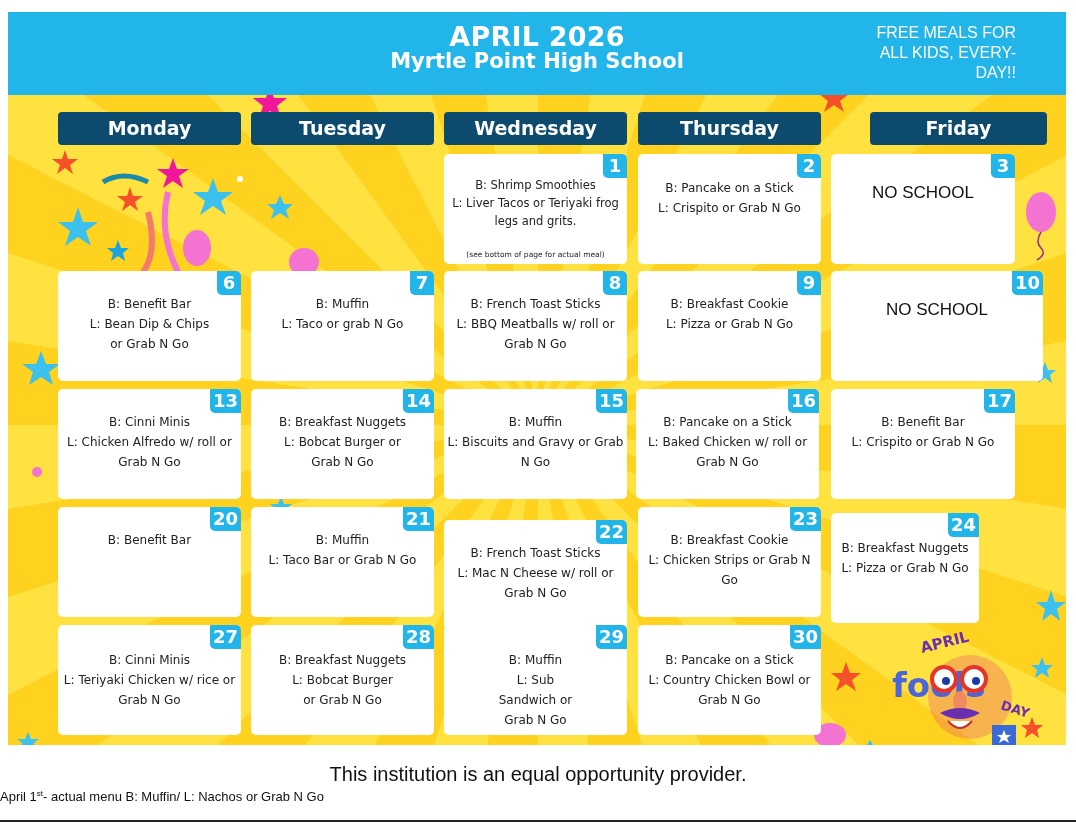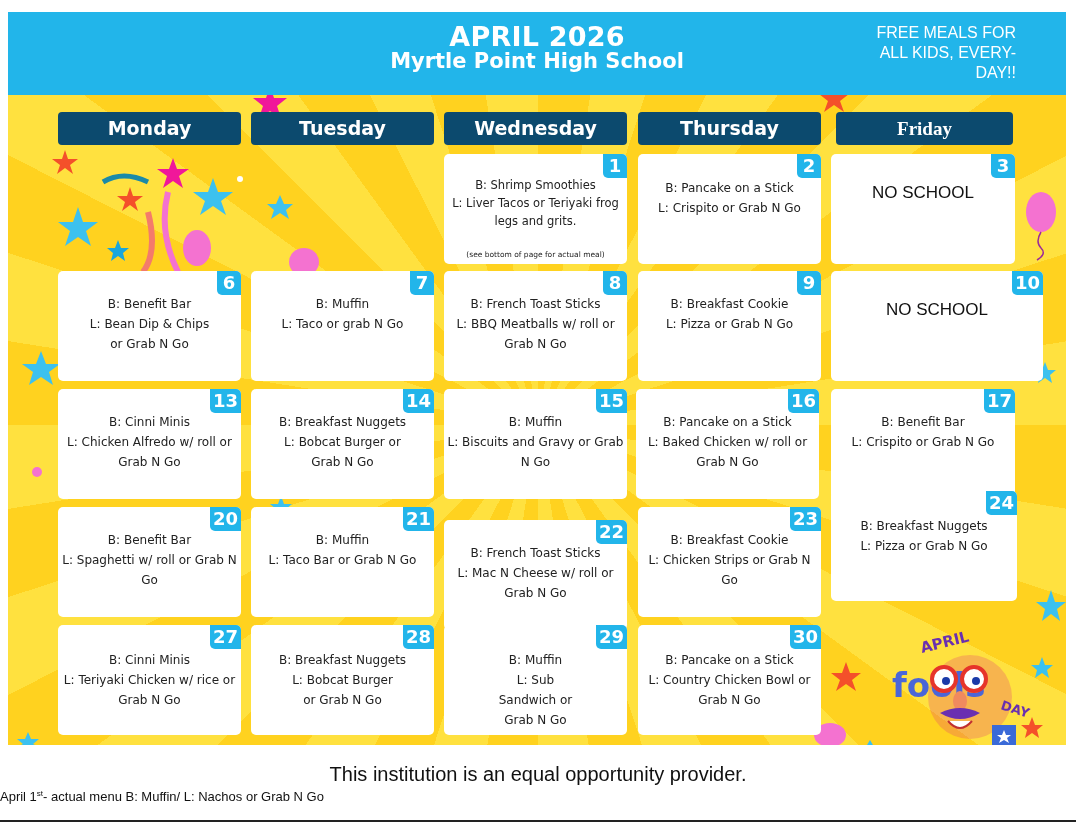--- a/index.html
+++ b/index.html
@@ -117,21 +117,21 @@
     <path d="M160 180 q-10 40 10 80" stroke="#f472d0" stroke-width="6" fill="none"></path>
     <path d="M95 170 q20 -12 45 0" stroke="#1a8aa8" stroke-width="5" fill="none"></path>
     <circle cx="232" cy="167" r="3" fill="#ffffff"></circle>
     <circle cx="29" cy="460" r="5" fill="#f472d0"></circle>
   </svg>
 
   <div class="dayhdr" style="left:50px;width:183px;">Monday</div>
   <div class="dayhdr" style="left:243px;width:183px;">Tuesday</div>
   <div class="dayhdr" style="left:436px;width:183px;">Wednesday</div>
   <div class="dayhdr" style="left:630px;width:183px;">Thursday</div>
-  <div class="dayhdr" style="left:828px;width:177px;font-family:Liberation Serif, serif;">Friday</div>
+  <div class="dayhdr" style="left:862px;width:177px;">Friday</div>
 
   <div class="cell" style="left:436px;top:142px;">
     <div class="num">1</div>
     <div class="meal" style="top:22px;font-size:11.5px;line-height:18px;">
       <span>B: Shrimp Smoothies</span>
       <span>L: Liver Tacos or Teriyaki frog legs and grits.</span>
     </div>
     <div class="note-small">(see bottom of page for actual meal)</div>
   </div>
   <div class="cell" style="left:630px;top:142px;">
@@ -212,21 +212,20 @@
     <div class="meal">
       <span>B: Benefit Bar</span>
       <span>L: Crispito or Grab N Go</span>
     </div>
   </div>
 
   <div class="cell" style="left:50px;top:495px;">
     <div class="num">20</div>
     <div class="meal">
       <span>B: Benefit Bar</span>
-      <span>L: Spaghetti w/ roll or Grab N Go</span>
     </div>
   </div>
   <div class="cell" style="left:243px;top:495px;">
     <div class="num">21</div>
     <div class="meal">
       <span>B: Muffin</span>
       <span>L: Taco Bar or Grab N Go</span>
     </div>
   </div>
   <div class="cell" style="left:436px;top:508px;">
@@ -236,21 +235,21 @@
       <span>L: Mac N Cheese w/ roll or Grab N Go</span>
     </div>
   </div>
   <div class="cell" style="left:630px;top:495px;">
     <div class="num">23</div>
     <div class="meal">
       <span>B: Breakfast Cookie</span>
       <span>L: Chicken Strips or Grab N Go</span>
     </div>
   </div>
-  <div class="cell" style="left:823px;top:479px;width:186px;">
+  <div class="cell" style="left:823px;top:501px;width:148px;">
     <div class="num">24</div>
     <div class="meal" style="top:25px;">
       <span>B: Breakfast Nuggets</span>
       <span>L: Pizza or Grab N Go</span>
     </div>
   </div>
 
   <div class="cell" style="left:50px;top:613px;">
     <div class="num">27</div>
     <div class="meal" style="top:25px;">

